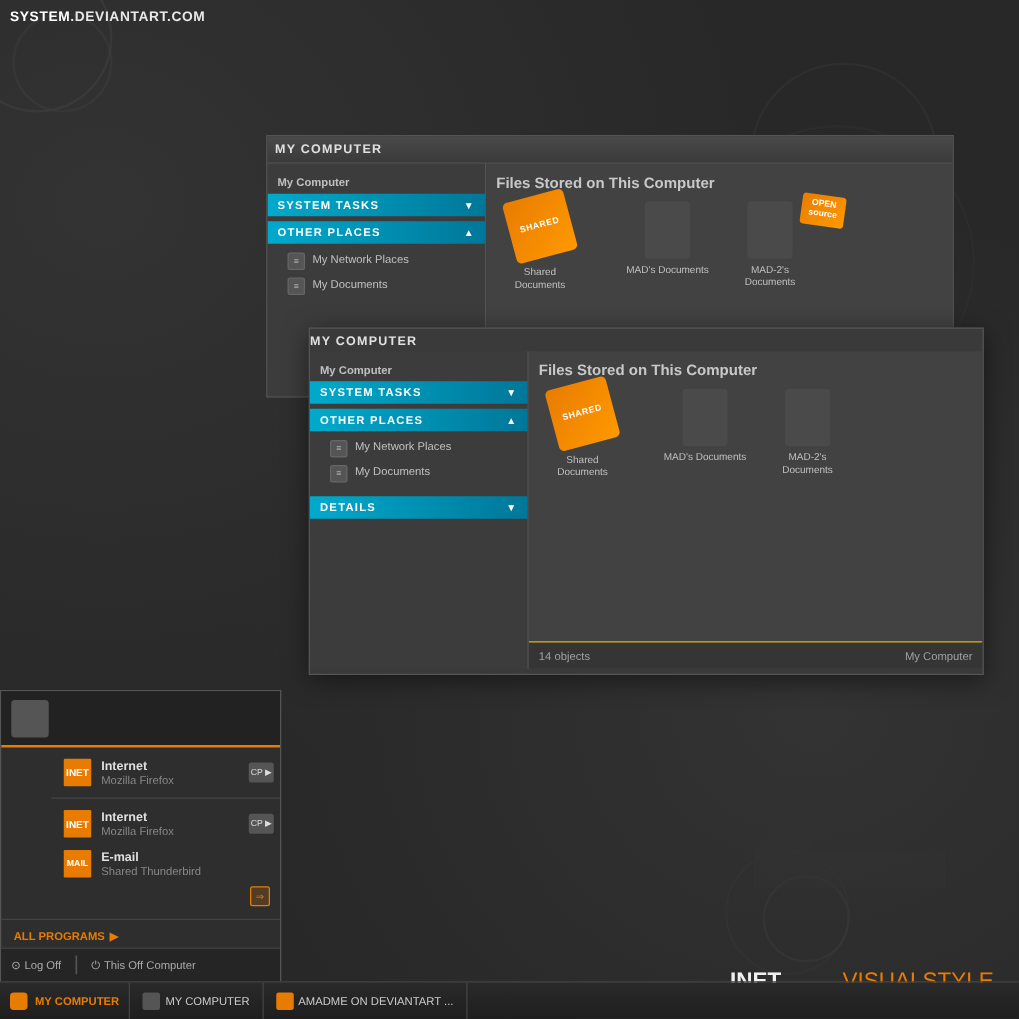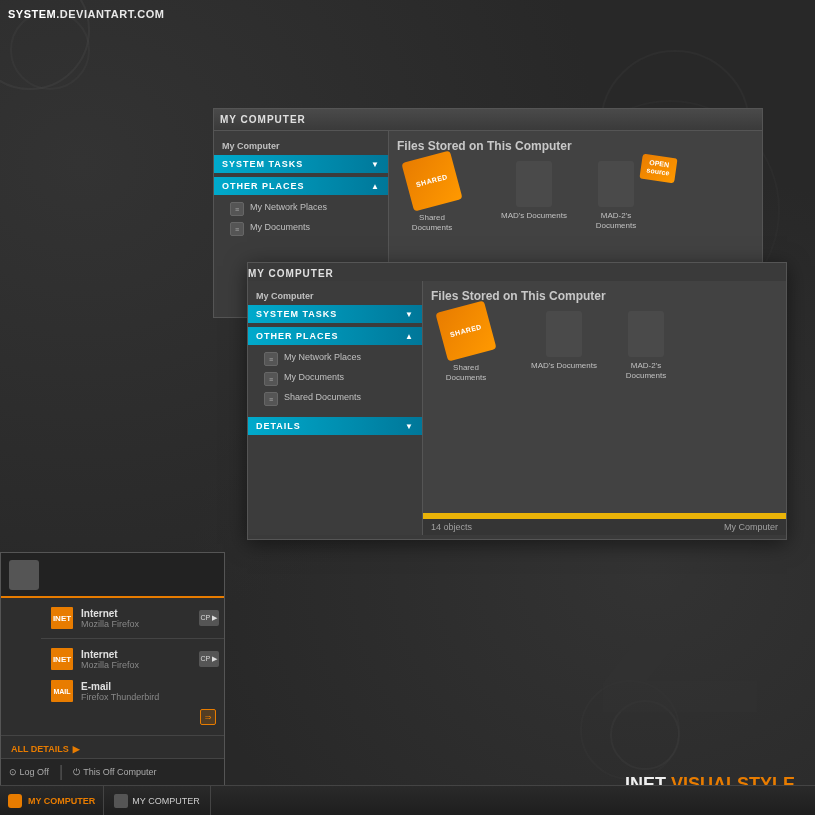--- a/index.html
+++ b/index.html
@@ -66,21 +66,21 @@
       right: 20px;
       z-index: 10;
       font-size: 18px;
       font-weight: bold;
     }
     .core-brand .core {
       color: #f0f0f0;
       font-weight: 900;
     }
     .core-brand .dot { color: #f0f0f0; }
-    .core-brand .visual { color: #e87c00; font-weight: 700; }
+    .core-brand .visual { color: #e87c00; font-weight: 400; margin-left: 44px; }
 
     
     .window1 {
       position: absolute;
       top: 108px;
       left: 213px;
       width: 550px;
       height: 210px;
       background: #3a3a3a;
       border: 1px solid #555;
@@ -300,21 +300,21 @@
     }
 
     
     .status-bar {
       position: absolute;
       bottom: 0;
       left: 0;
       right: 0;
       height: 22px;
       background: #353535;
-      border-top: 6px solid #eab308;
+      border-top: 1px solid #eab308;
       display: flex;
       align-items: center;
       justify-content: space-between;
       padding: 0 8px;
     }
 
     .status-text {
       color: #a0a0a0;
       font-size: 9px;
     }
@@ -630,24 +630,20 @@
         </div>
         <div class="section-items">
           <div class="nav-item">
             <div class="nav-icon">≡</div>
             <span>My Network Places</span>
           </div>
           <div class="nav-item">
             <div class="nav-icon">≡</div>
             <span>My Documents</span>
           </div>
-          <div class="nav-item">
-            <div class="nav-icon">≡</div>
-            <span>Shared Documents</span>
-          </div>
         </div>
       </div>
       <div class="panel-section details-section">
         <div class="section-header">
           <span>DETAILS</span>
           <span class="arrow">▼</span>
         </div>
       </div>
     </div>
 
@@ -707,33 +703,33 @@
         <div class="title">Internet</div>
         <div class="subtitle">Mozilla Firefox</div>
       </div>
       <div class="cp-btn" style="position:absolute;right:5px;">CP ▶</div>
     </div>
 
     <div class="start-item">
       <div class="mail-badge">MAIL</div>
       <div class="start-item-text">
         <div class="title">E-mail</div>
-        <div class="subtitle">Firefox Thunderbird</div>
+        <div class="subtitle">Shared Thunderbird</div>
       </div>
     </div>
 
     <div style="display:flex;justify-content:flex-end;padding:2px 8px;">
       <div class="quick-arrow">⇒</div>
     </div>
   </div>
 
   <div class="start-divider"></div>
 
   <div class="all-programs">
-    <span>ALL DETAILS</span>
+    <span>ALL PROGRAMS</span>
     <span style="margin-left:4px;">▶</span>
   </div>
 
   <div class="start-footer">
     <div class="footer-btn">
       <span>⊙</span>
       <span>Log Off</span>
     </div>
     <span style="color:#555;">|</span>
     <div class="footer-btn">
@@ -746,18 +742,22 @@
 <div class="taskbar">
   <div class="taskbar-start">
     <div class="taskbar-icon" style="background:#e87c00;border-radius:3px;"></div>
     <span>MY COMPUTER</span>
   </div>
   <div class="taskbar-items">
     <div class="taskbar-item">
       <div class="taskbar-icon" style="background:#555;"></div>
       <span>MY COMPUTER</span>
     </div>
+    <div class="taskbar-item">
+      <div class="taskbar-icon" style="background:#e87c00;border-radius:2px;"></div>
+      <span>AMADME ON DEVIANTART ...</span>
+    </div>
   </div>
 </div>
 
 <div class="core-brand">
   <span class="core">INET</span><span class="dot">.</span><span class="visual">VISUALSTYLE</span>
 </div>
 
 </body></html>

